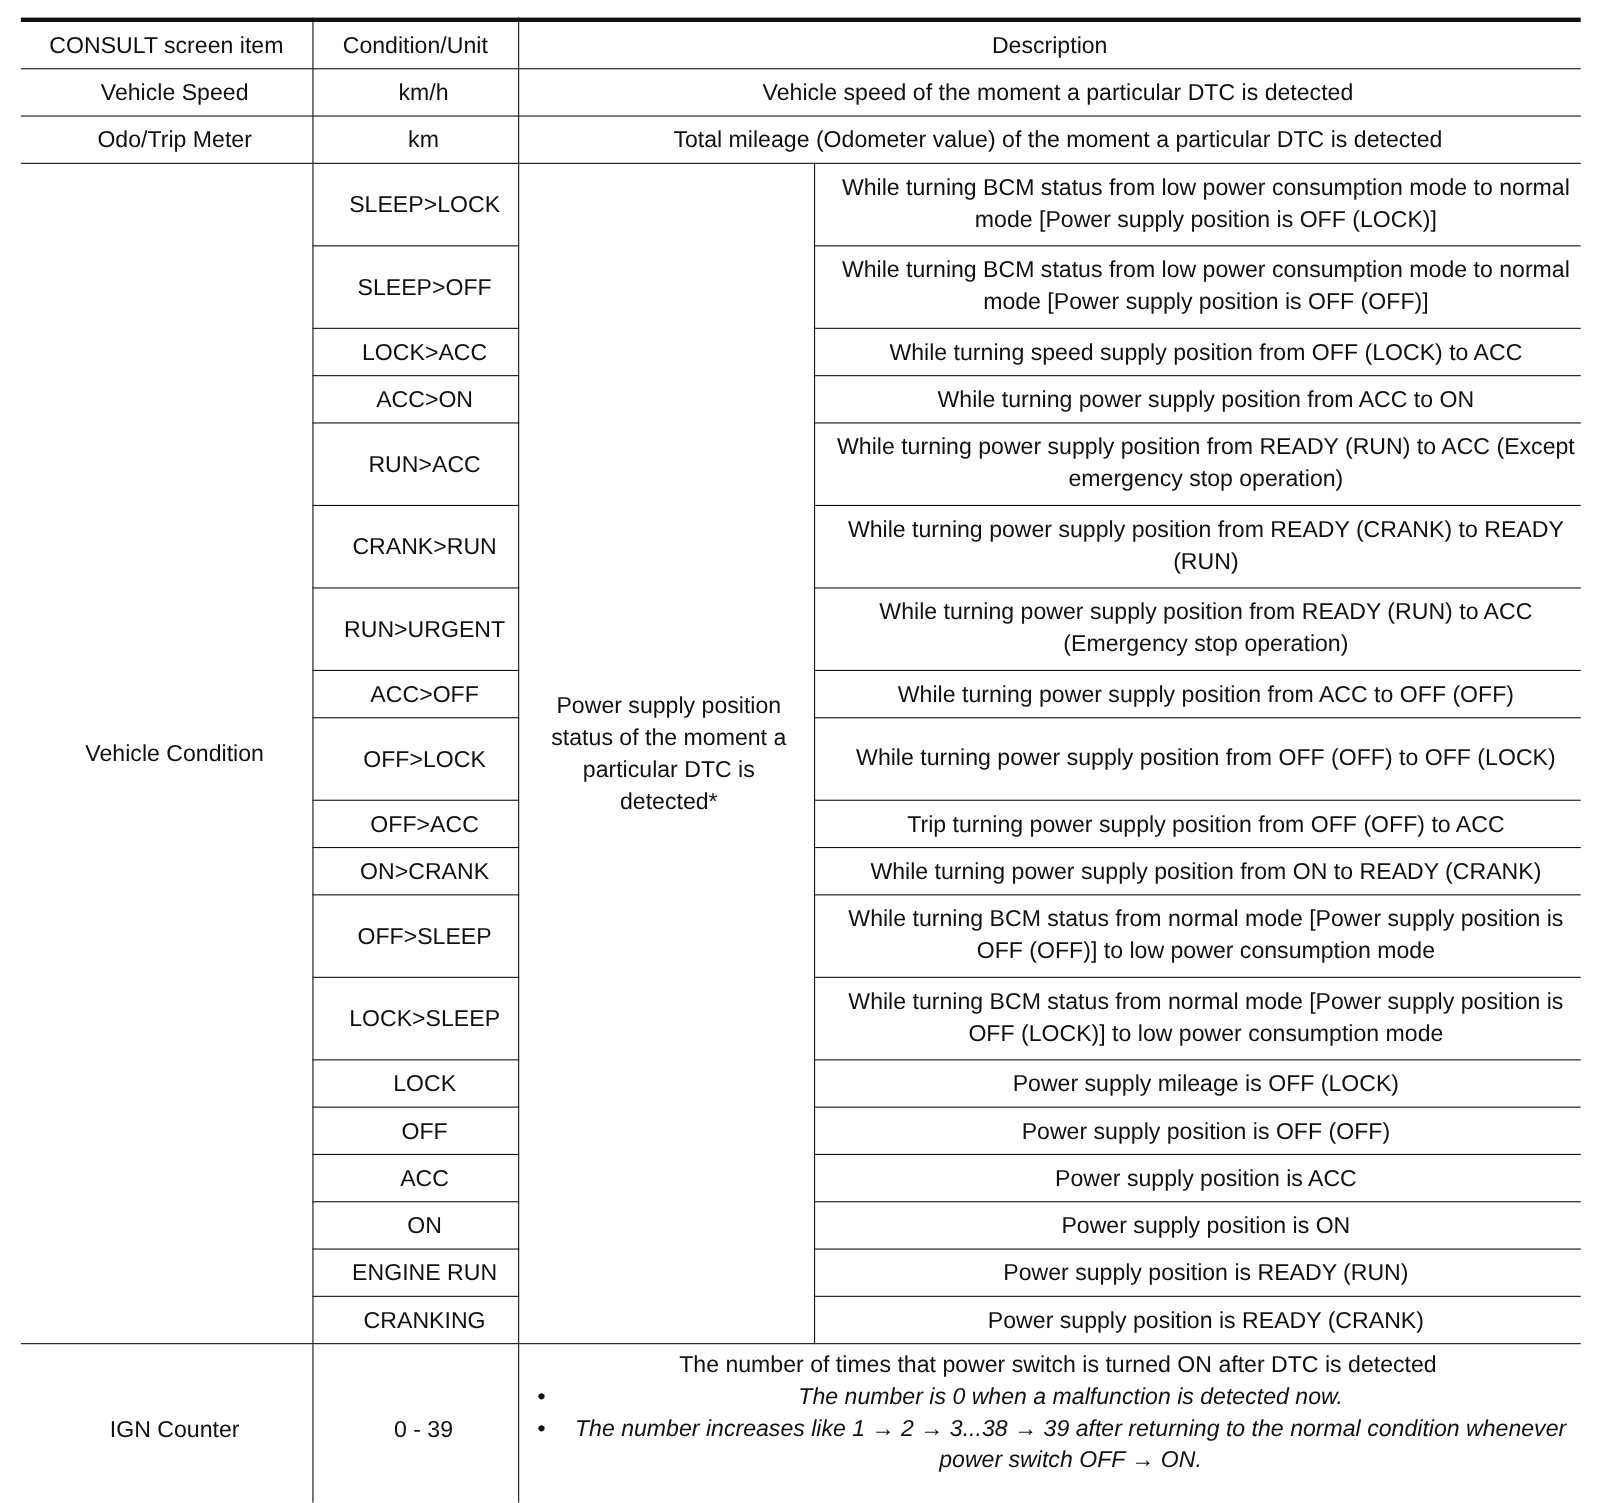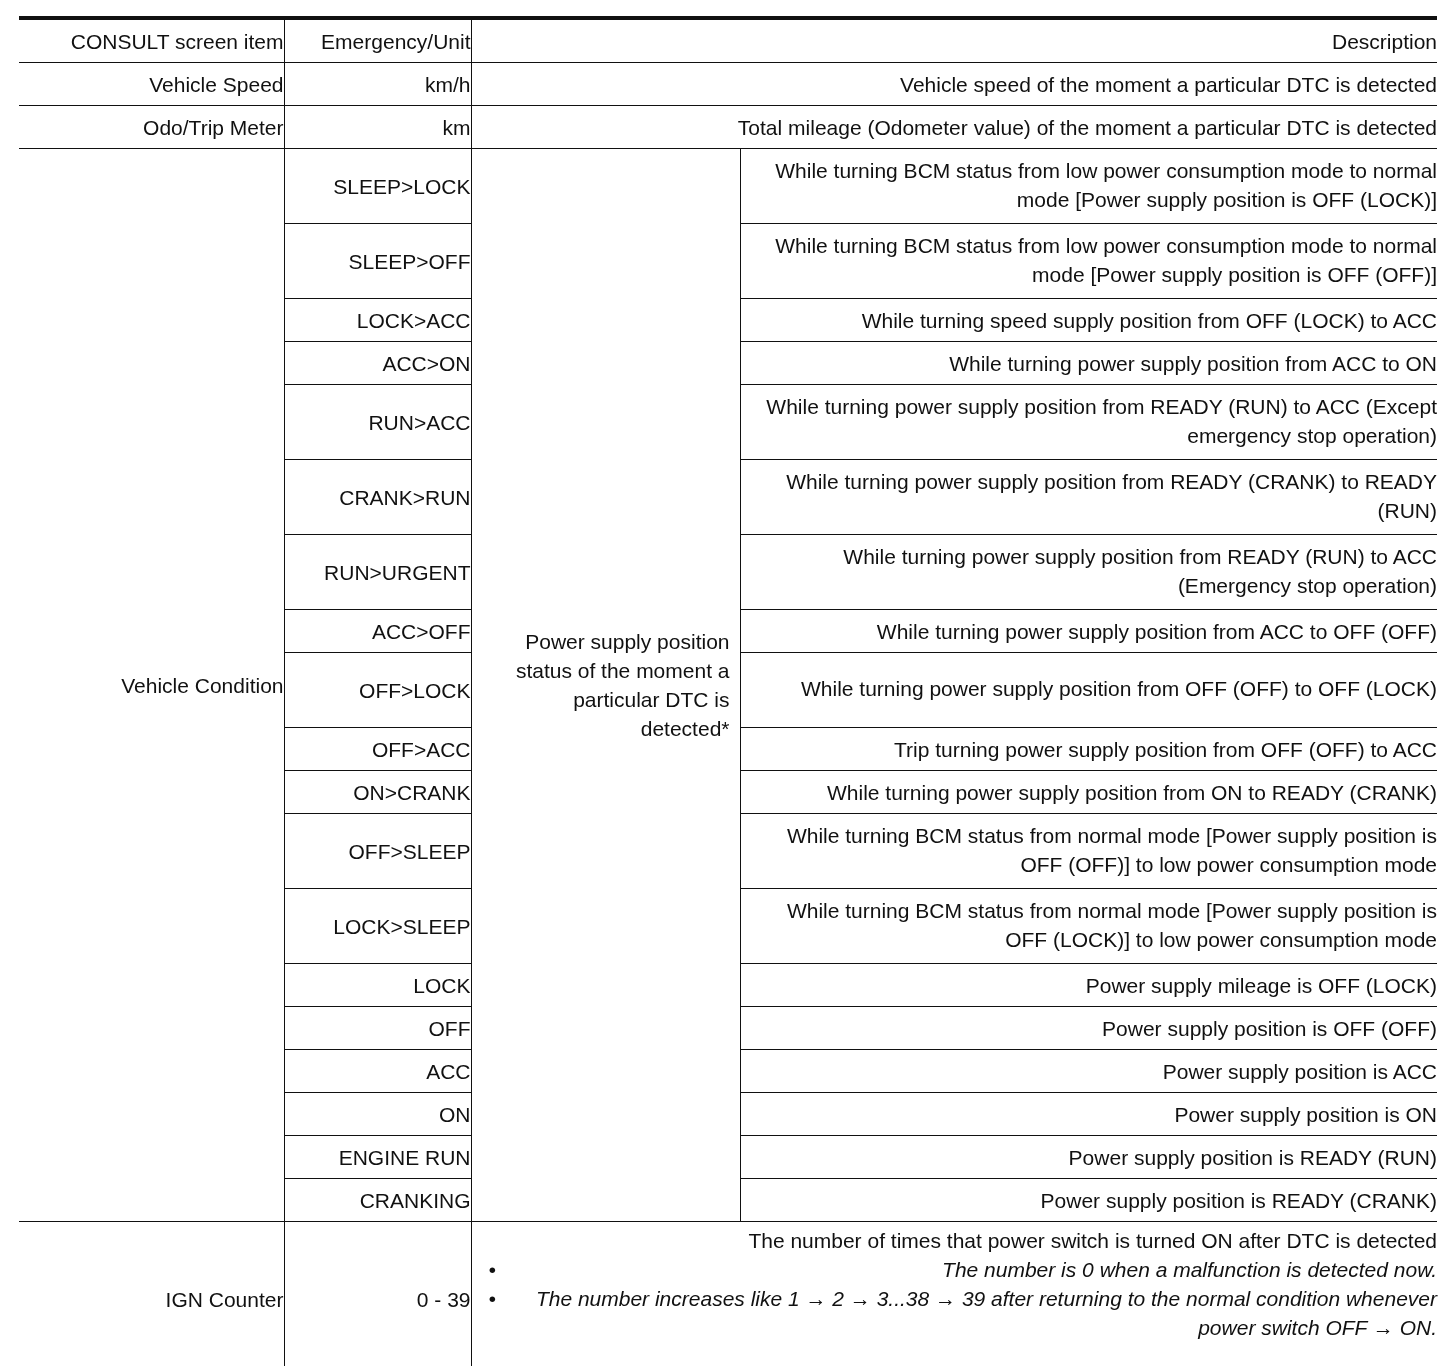--- a/index.html
+++ b/index.html
@@ -2,24 +2,24 @@
 <html><head>
 <meta charset="utf-8">
 <style>
   html, body { margin: 0; padding: 0; background: #ffffff; }
   body { width: 1456px; height: 1366px; position: relative; overflow: hidden;
          font-family: "Liberation Sans", sans-serif; color: #111; }
   table { position: absolute; left: 19px; top: 16px; width: 1418px;
           border-collapse: collapse; table-layout: fixed; font-size: 21px; line-height: 29px; }
   table.main { border-top: 4px solid #111; border-bottom: 4px solid #111; }
   td, th { border: 1.5px solid #111; padding: 0 0 0 15px; vertical-align: middle;
-           font-weight: normal; text-align: right; }
+           font-weight: normal; text-align: center; }
   td:first-child, th:first-child { border-left: none; }
   td:last-child, th:last-child { border-right: none; }
-  th.center { text-align: right; padding-left: 0; }
+  th.center { text-align: center; padding-left: 0; }
   tr.h43 td, tr.h43 th { height: 42px; }
   tr.h72 td { height: 71px; }
   td.desc2 { padding-top: 0; padding-bottom: 3px; }
   td.unit { padding-left: 17px; }
   td.midtext { vertical-align: middle; padding-right: 10px; }
   td.ign-desc { padding-top: 4px; padding-bottom: 6px; vertical-align: top; }
   ul { margin: 0; padding: 0; list-style: none; font-style: italic; }
   li { position: relative; padding-left: 23px; }
   li::before { content: "\2022"; position: absolute; left: 2px; top: 0; }
 </style>
@@ -29,21 +29,21 @@
 <table class="main">
   <colgroup>
     <col style="width:265px">
     <col style="width:187px">
     <col style="width:269px">
     <col style="width:697px">
   </colgroup>
   <thead>
     <tr class="h43">
       <th class="center">CONSULT screen item</th>
-      <th class="center">Emergency/Unit</th>
+      <th class="center">Condition/Unit</th>
       <th class="center" colspan="2">Description</th>
     </tr>
   </thead>
   <tbody>
     <tr class="h43">
       <td>Vehicle Speed</td>
       <td>km/h</td>
       <td colspan="2">Vehicle speed of the moment a particular DTC is detected</td>
     </tr>
     <tr class="h43">

